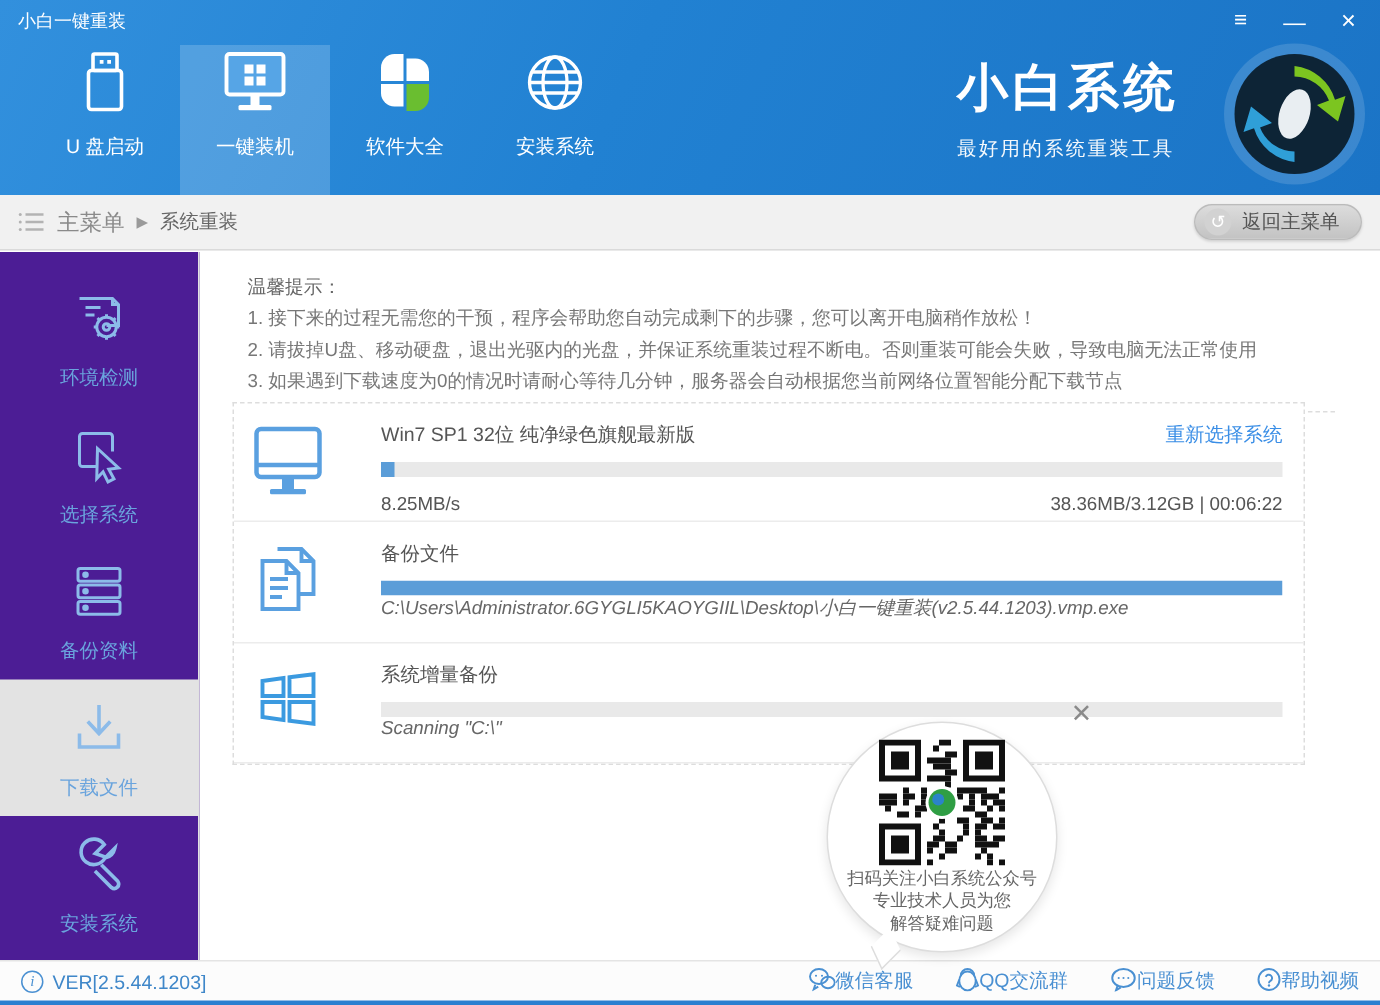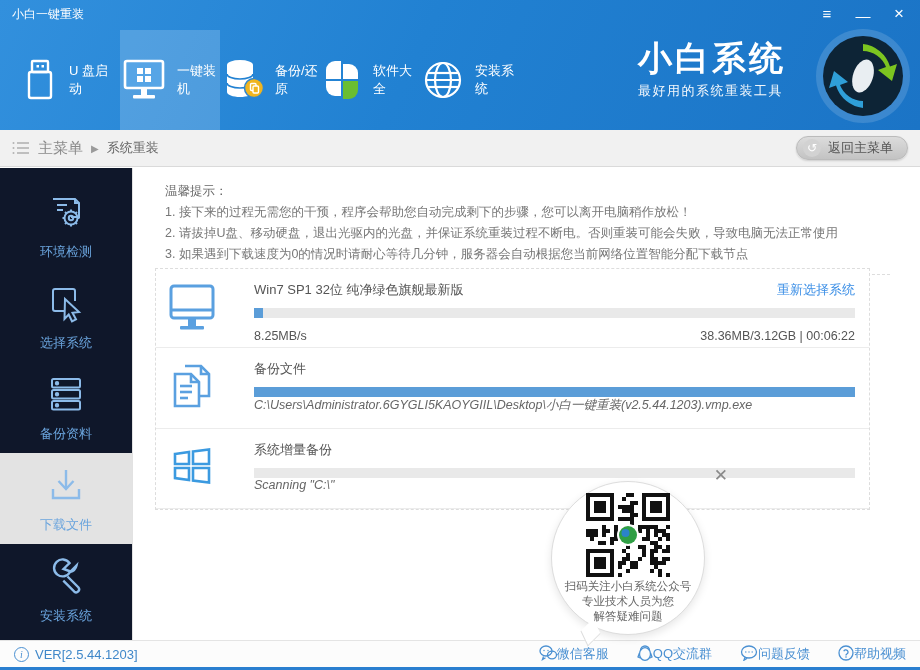--- a/index.html
+++ b/index.html
@@ -10,47 +10,47 @@
   
   .header { position:absolute; top:0; left:0; right:0; height:130px;
             background:linear-gradient(115deg,#3290dd 0%,#2181d2 45%,#1b74c6 100%); }
   .titlebar { position:absolute; top:0; left:0; right:0; height:28px; display:flex; align-items:center;
               padding:0 12px; color:#fff; font-size:12px; }
   .win-controls { margin-left:auto; display:flex; align-items:center; gap:18px; }
   .win-btn { color:#fff; font-size:15px; width:18px; text-align:center; cursor:pointer; line-height:18px; }
   .win-btn.min { transform:translateY(2px); }
 
   .nav { position:absolute; left:20px; top:30px; height:100px; display:flex; }
-  .nav-item { width:100px; height:100px; display:flex; flex-direction:row; align-items:center;
-              justify-content:center; gap:9px; color:#fff; font-size:13px; cursor:pointer; }
+  .nav-item { width:100px; height:100px; display:flex; flex-direction:column; align-items:center;
+              justify-content:flex-start; gap:9px; color:#fff; font-size:13px; cursor:pointer; }
   .nav-item.active { background:rgba(255,255,255,0.18); }
   .nav-icon { height:50px; display:flex; align-items:center; justify-content:center; }
 
   .brand { position:absolute; right:134px; top:36px; color:#fff; }
   .brand-name { font-size:34px; letter-spacing:3px; font-weight:bold; }
-  .brand-slogan { font-size:13px; letter-spacing:1.5px; opacity:.95; }
+  .brand-slogan { font-size:13px; letter-spacing:1.5px; margin-top:8px; opacity:.95; }
   .logo { position:absolute; right:6px; top:25px; width:102px; height:102px; }
 
   
   .crumbbar { position:absolute; top:130px; left:0; right:0; height:37px; background:#f1f1f1;
               border-bottom:1px solid #dadada; display:flex; align-items:center; padding:0 12px; }
   .crumb-list-icon { margin-right:8px; display:flex; }
   .crumb-root { color:#8a8a8a; font-size:15px; cursor:pointer; }
   .crumb-sep { color:#9a9a9a; font-size:10px; margin:0 8px; }
   .crumb-cur { color:#666; font-size:13px; }
   .back-btn { margin-left:auto; height:24px; padding:0 14px 0 6px; border-radius:13px;
               background:linear-gradient(#dcdcdc,#c3c3c3); border:1px solid #bbb;
               display:flex; align-items:center; gap:7px; cursor:pointer;
               box-shadow:0 1px 2px rgba(0,0,0,.15); }
   .back-circle { width:18px; height:18px; border-radius:50%; background:#d2d2d2; color:#fff;
                  display:flex; align-items:center; justify-content:center; font-size:12px; }
   .back-label { color:#555; font-size:13px; }
 
   
-  .sidebar { position:absolute; left:0; top:168px; width:133px; bottom:30px; background:#0f172a;
+  .sidebar { position:absolute; left:0; top:168px; width:133px; bottom:30px; background:#4c1d95;
              border-right:1px solid #e2e2e2; padding-top:12px; }
   .side-item { height:91px; display:flex; flex-direction:column; align-items:center;
                justify-content:center; gap:7px; color:#6aa4dd; font-size:13px; cursor:pointer; }
   .side-item.active { background:#e3e3e3; }
 
   
   .main { position:absolute; left:134px; top:168px; right:0; bottom:30px; background:#fff; }
   .tips { margin:13px 30px 0 31px; color:#777; font-size:12.5px; line-height:21px;
           padding-bottom:9px; border-bottom:1px dashed #ddd; }
   .tips .t-title { color:#666; }
@@ -125,36 +125,20 @@
             <rect x="5" y="4" width="38" height="27" rx="2" fill="#56a5e6" stroke="#fff" stroke-width="2.6"></rect>
             <rect x="17" y="11" width="6" height="6" fill="#fff"></rect>
               <rect x="25" y="11" width="6" height="6" fill="#fff"></rect>
             <rect x="17" y="19" width="6" height="6" fill="#fff"></rect>
               <rect x="25" y="19" width="6" height="6" fill="#fff"></rect>
             <rect x="21" y="31" width="6" height="7" fill="#fff"></rect>
             <rect x="13" y="38" width="22" height="3.5" rx="1" fill="#fff"></rect>
           </svg>
         </span>
         <span>一键装机</span>
-      </div>
-      <div class="nav-item">
-        <span class="nav-icon">
-          <svg width="46" height="46" viewBox="0 0 46 46">
-            <ellipse cx="20" cy="8" rx="13" ry="5" fill="#fff"></ellipse>
-            <path d="M7 8 v9 c0 2.8 5.8 5 13 5 s13 -2.2 13 -5 v-9" fill="#fff"></path>
-            <path d="M7 17 v9 c0 2.8 5.8 5 13 5 s13 -2.2 13 -5 v-9" fill="#fff"></path>
-            <path d="M7 26 v9 c0 2.8 5.8 5 13 5 s13 -2.2 13 -5 v-9" fill="#fff"></path>
-            <path d="M7 17 c0 2.8 5.8 5 13 5 s13 -2.2 13 -5" fill="none" stroke="#2181d2" stroke-width="1.6"></path>
-            <path d="M7 26 c0 2.8 5.8 5 13 5 s13 -2.2 13 -5" fill="none" stroke="#2181d2" stroke-width="1.6"></path>
-            <circle cx="34" cy="31" r="9.5" fill="#f0b51f" stroke="#2e86d0" stroke-width="1.5"></circle>
-            <rect x="30.5" y="26.5" width="5.5" height="7" rx="1" fill="none" stroke="#fff" stroke-width="1.4"></rect>
-            <rect x="33" y="29" width="5.5" height="7" rx="1" fill="#f0b51f" stroke="#fff" stroke-width="1.4"></rect>
-          </svg>
-        </span>
-        <span>备份/还原</span>
       </div>
       <div class="nav-item">
         <span class="nav-icon">
           <svg width="44" height="44" viewBox="0 0 44 44">
             <path d="M21 21 H6 V12 a9 9 0 0 1 9 -9 h6 z" fill="#fff"></path>
             <path d="M23 21 V6 h6 a9 9 0 0 1 9 9 v6 z" fill="#fff"></path>
             <path d="M21 23 V38 h-6 a9 9 0 0 1 -9 -9 v-6 z" fill="#fff"></path>
             <path d="M23 23 H38 v9 a9 9 0 0 1 -9 9 h-6 z" fill="#6abe30"></path>
           </svg>
         </span>

